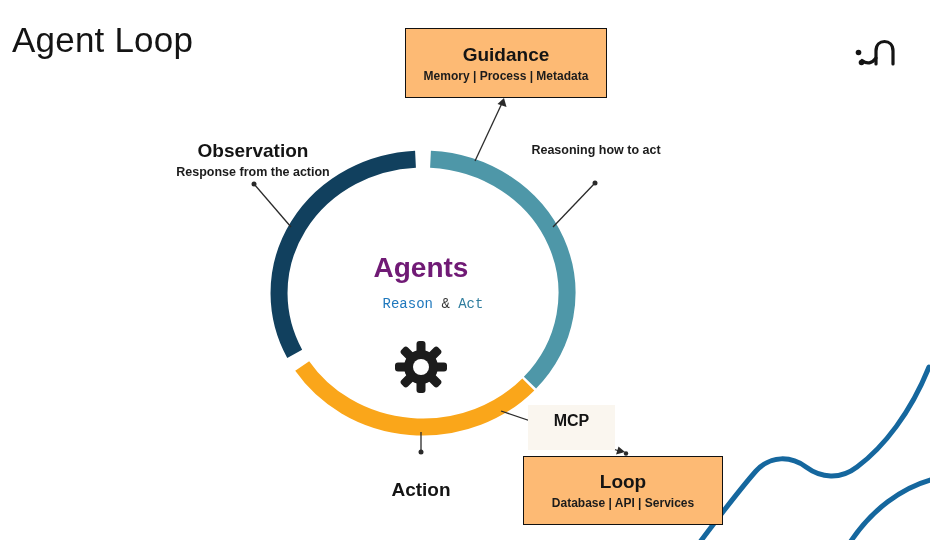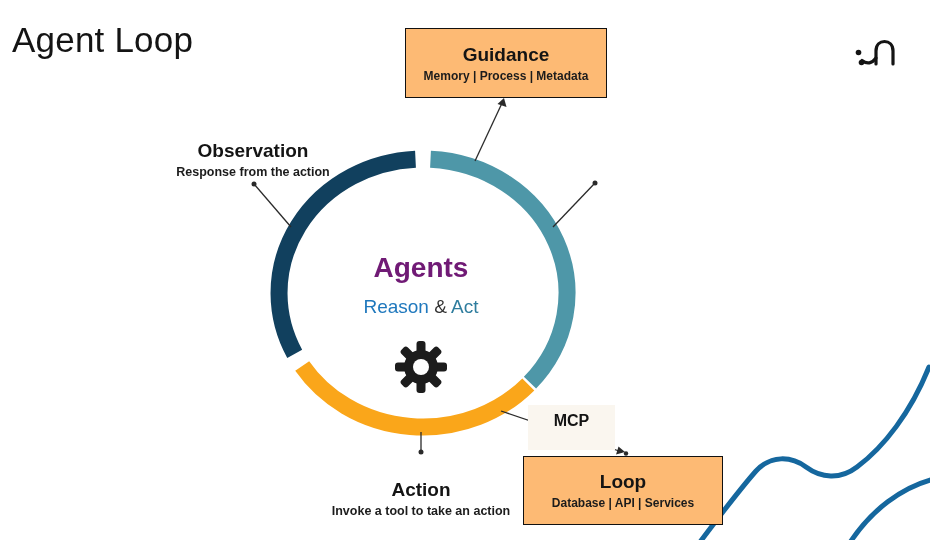--- a/index.html
+++ b/index.html
@@ -15,22 +15,22 @@
 
   .stage-label { position:absolute; z-index:3; width:250px; text-align:center;margin-top:20px; }
   .stage-label .t { font-size:19px; font-weight:700; color:#141414; }
   .stage-label .s { font-size:12.5px; font-weight:700; color:#1c1c1c; margin-top:3px; }
   .lbl-observation { left:128px; top:120px; }
   .lbl-thought     { left:471px; top:120px; }
   .lbl-action      { left:296px; top:459px; }
 
   .center-label { position:absolute; left:321px; top:252px; width:200px; text-align:center; z-index:3; }
   .center-label .t { font-size:28px; font-weight:700; color:#701a75; }
-  .center-sub { position:absolute; left:321px; top:296px; width:200px; text-align:center; z-index:3;
-                font-size:19px; font-weight:500; }
+  .center-sub { position:absolute; left:333px; top:296px; width:200px; text-align:center; z-index:3;
+                font-size:14px; font-weight:500;font-family:Liberation Mono, monospace; }
   .center-sub .reason { color:#1f78bd; }
   .center-sub .amp    { color:#333333; }
   .center-sub .act    { color:#2f7d9e; }
 
   .node-box {
     position:absolute; z-index:2; background:#fdba74; border:1.6px solid #111111;
     text-align:center; display:flex; flex-direction:column; justify-content:center; gap:3px;
   }
   .node-box .t { font-size:19px; font-weight:700; color:#141414; }
   .node-box .s { font-size:12px; font-weight:700; color:#1c1c1c; }
@@ -109,25 +109,25 @@
 </div>
 
 <div class="box-mcp">MCP</div>
 
 <div class="stage-label lbl-observation">
   <div class="t">Observation</div>
   <div class="s">Response from the action</div>
 </div>
 
 <div class="stage-label lbl-thought">
+  <div class="s">Reasoning how to act</div>
 </div>
 
 <div class="stage-label lbl-action">
   <div class="t">Action</div>
-  <div class="s">Invoke a tool to take an action</div>
 </div>
 
 <div class="center-label">
   <div class="t">Agents</div>
 </div>
 <div class="center-sub">
   <span class="reason">Reason</span><span class="amp"> &amp; </span><span class="act">Act</span>
 </div>
 
 </body></html>

